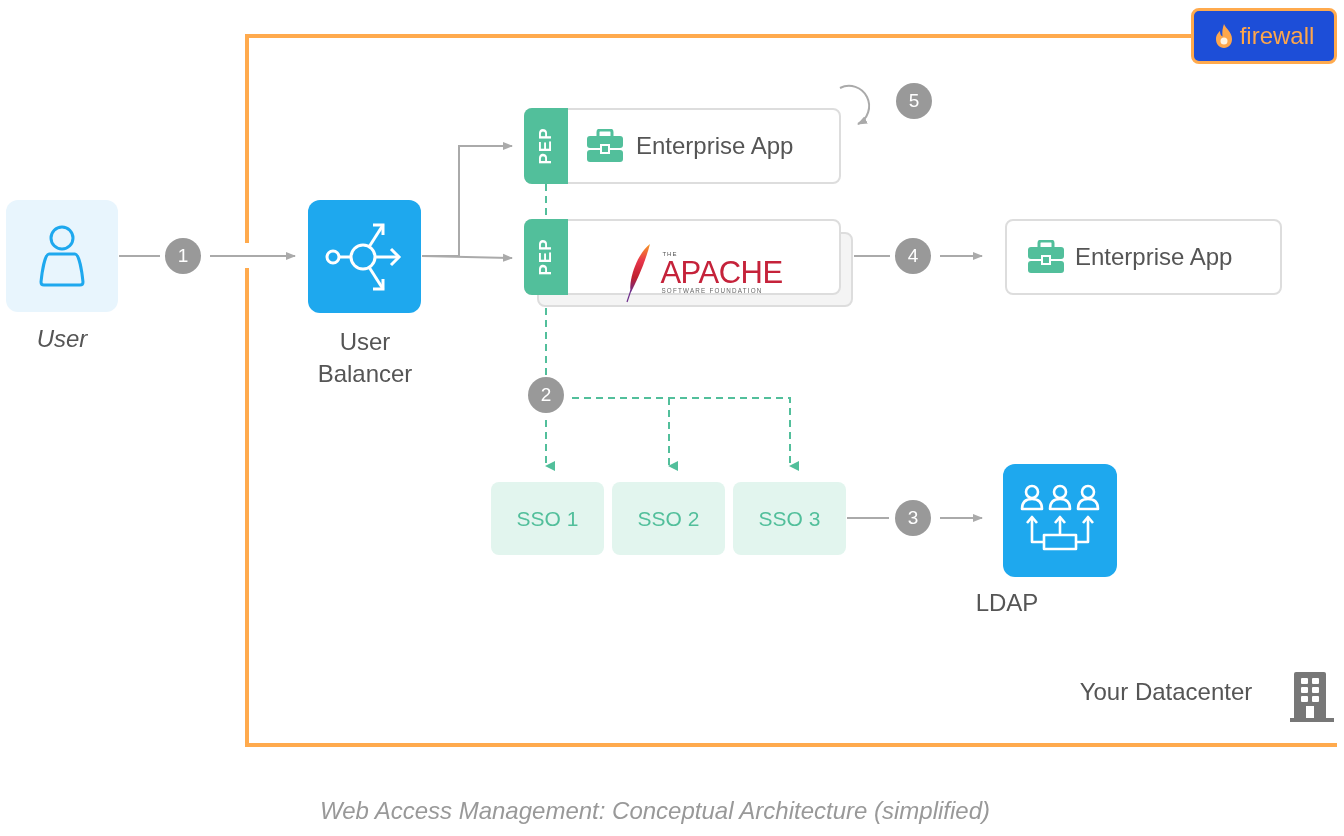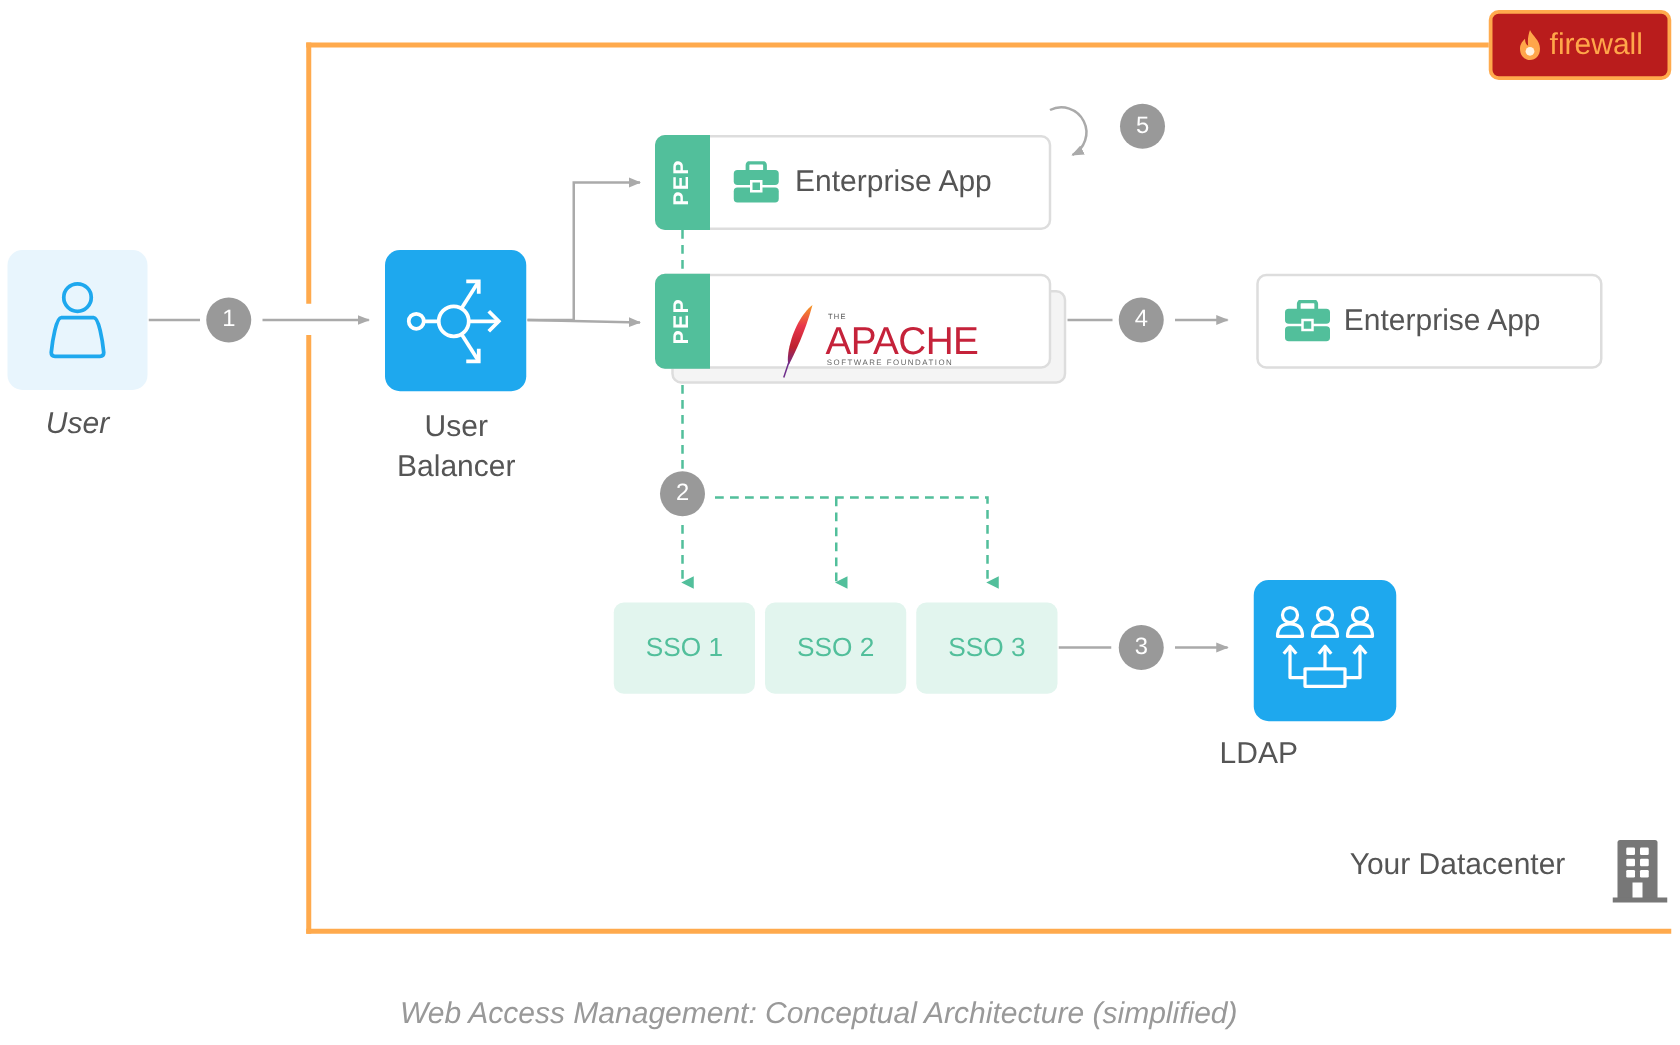--- a/index.html
+++ b/index.html
@@ -9,21 +9,21 @@
     .abs { position: absolute; }
 
     
     .fw-top { left: 245px; top: 34px; width: 946px; height: 4px; background: #ffaa4d; }
     .fw-left-a { left: 245px; top: 34px; width: 4px; height: 209px; background: #ffaa4d; }
     .fw-left-b { left: 245px; top: 268px; width: 4px; height: 479px; background: #ffaa4d; }
     .fw-bottom { left: 245px; top: 743px; width: 1092px; height: 4px; background: #ffaa4d; }
 
     .firewall-badge {
       left: 1191px; top: 8px; width: 146px; height: 56px;
-      background: #b91c1c; border: 3px solid #ffaa4d; border-radius: 8px;
+      background: #1d4ed8; border: 3px solid #ffaa4d; border-radius: 8px;
       display: flex; align-items: center; justify-content: center; gap: 6px;
       color: #ffa64a; font-size: 24px;
     }
 
     
     .user-box {
       left: 6px; top: 200px; width: 112px; height: 112px;
       background: #e8f5fd; border-radius: 12px;
       display: flex; align-items: center; justify-content: center;
     }

